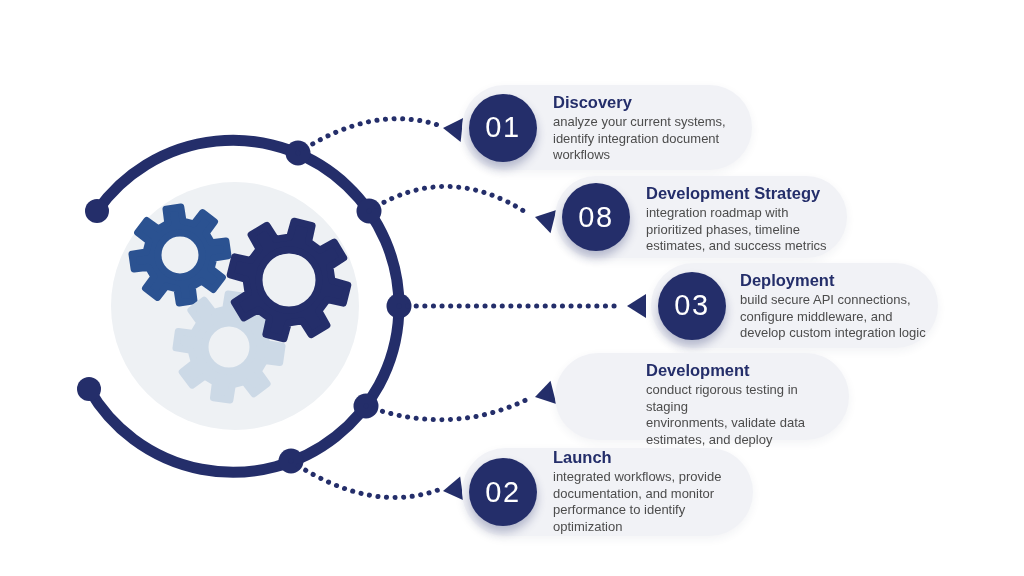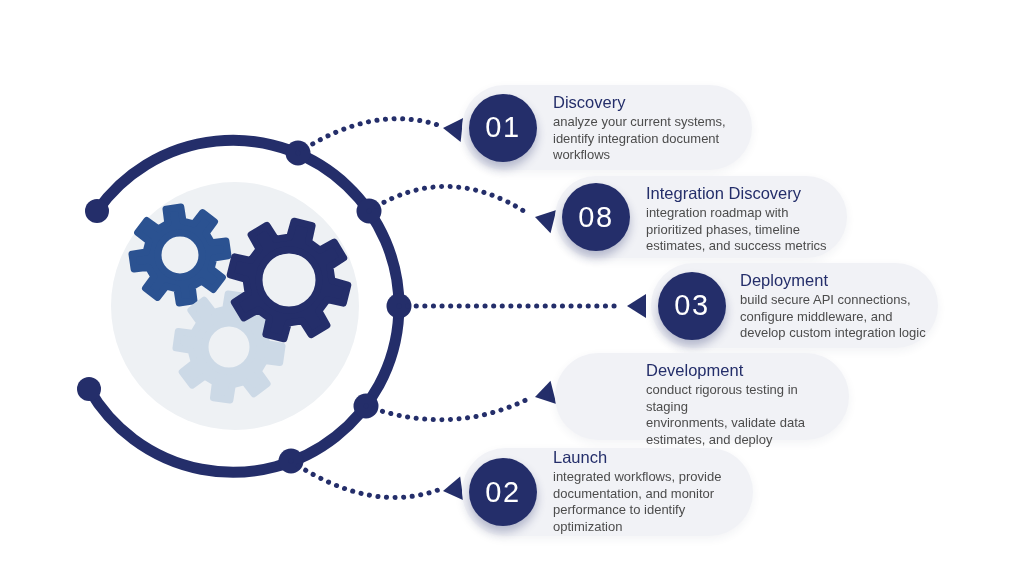--- a/index.html
+++ b/index.html
@@ -15,21 +15,21 @@
   .num{
     position:absolute;left:7px;top:50%;transform:translateY(-50%);
     width:68px;height:68px;border-radius:50%;
     background:var(--navy,#242e6a);color:var(--number-text,#fff);
     display:flex;align-items:center;justify-content:center;
     font-size:29px;letter-spacing:1.5px;
     box-shadow:0 6px 10px rgba(36,46,106,.30);
     text-align:right;
   }
   .texts{position:absolute;left:91px;top:8px;right:8px;}
-  .title{font-size:16.5px;font-weight:normal;color:var(--navy,#242e6a);margin:0 0 2px 0;}
+  .title{font-size:16.5px;font-weight:bold;color:var(--navy,#242e6a);margin:0 0 2px 0;}
   .desc{font-size:13px;line-height:16.5px;color:var(--desc-text,#4c4c4c);white-space:pre-line;}
 </style>
 </head>
 <body>
 
 <div class="stage">
 
   <svg class="graphics" width="1024" height="576" viewBox="0 0 1024 576">
 
     <circle cx="235" cy="306" r="124" fill="var(--hub-bg,#eef1f4)"></circle>
@@ -76,21 +76,21 @@
 identify integration document
 workflows</div>
     </div>
   </div>
 
   <div class="pill" style="left:555px;top:176px;width:292px;height:82px;">
     <div class="num">
       <span>08</span>
     </div>
     <div class="texts">
-      <div class="title">Integration Discovery</div>
+      <div class="title">Development Strategy</div>
       <div class="desc">integration roadmap with
 prioritized phases, timeline
 estimates, and success metrics</div>
     </div>
   </div>
 
   <div class="pill" style="left:651px;top:263px;width:287px;height:85px;">
     <div class="num">
       <span>03</span>
     </div>

